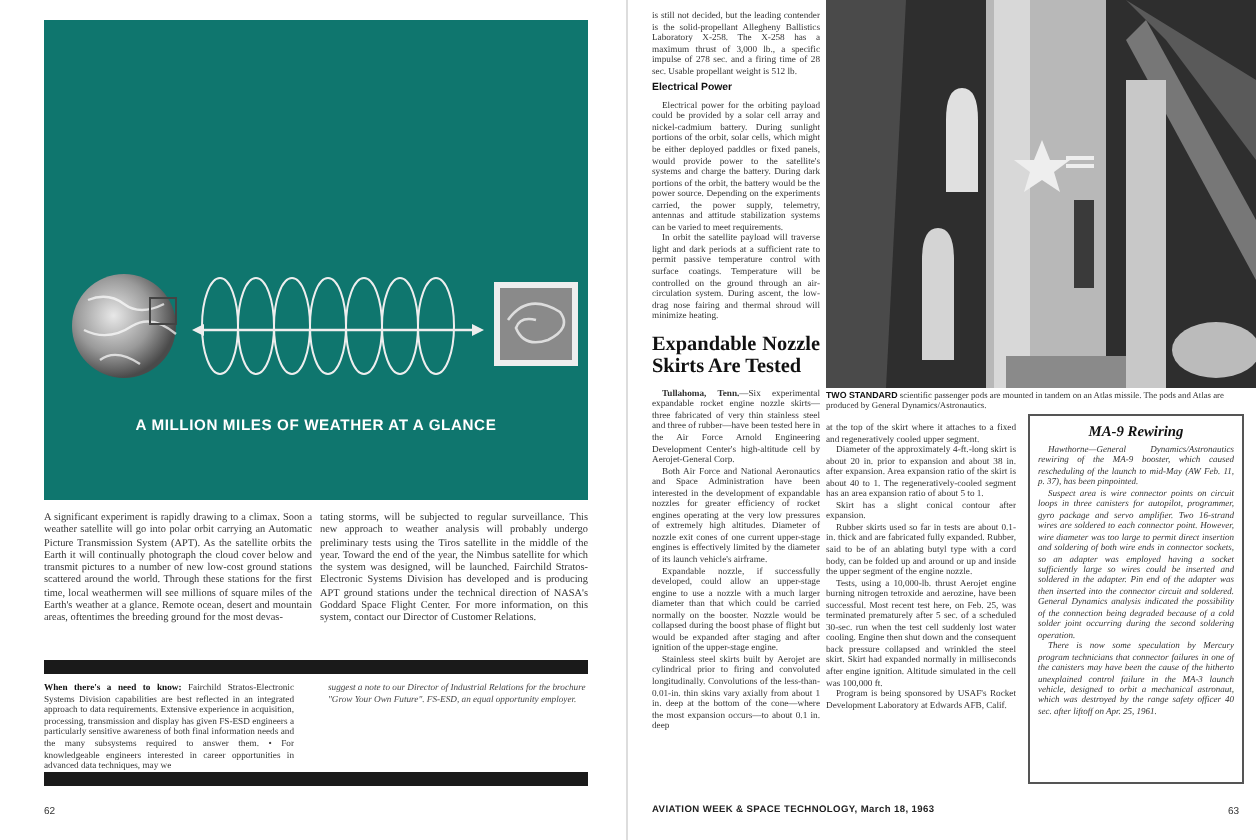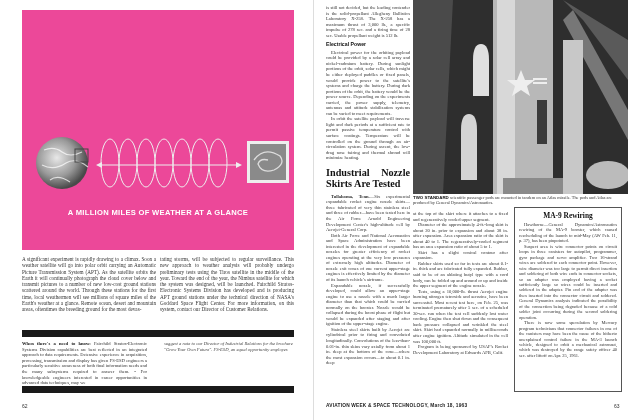--- a/index.html
+++ b/index.html
@@ -1,21 +1,21 @@
 <!DOCTYPE html>
 <html><head>
 <meta charset="utf-8">
 <style>
   * { box-sizing: border-box; margin: 0; padding: 0; }
   body { width: 628px; height: 420px; background: #fff; position: relative; overflow: hidden; font-family: "Liberation Serif", serif; color: #222; }
   .page-left { position: absolute; left: 0; top: 0; width: 314px; height: 420px; }
   .page-right { position: absolute; left: 314px; top: 0; width: 314px; height: 420px; }
   .gutter { position: absolute; left: 313px; top: 0; width: 1px; height: 420px; background: #ddd; }
 
-  .ad-image { position: absolute; left: 22px; top: 10px; width: 272px; height: 240px; background: #ec4899; overflow: hidden; }
+  .ad-image { position: absolute; left: 22px; top: 10px; width: 272px; height: 240px; background: #0f766e; overflow: hidden; }
   .ad-image svg { position: absolute; left: 0; top: 0; }
   .ad-headline { position: absolute; left: 0; width: 100%; top: 198px; text-align: center; color: #fff; font-family: "Liberation Sans", sans-serif; font-weight: bold; font-size: 7.6px; letter-spacing: 0.3px; }
 
   .ad-body { position: absolute; top: 256px; font-size: 5.2px; line-height: 6.3px; color: #333; text-align: justify; }
   .ad-col1 { left: 22px; width: 134px; }
   .ad-col2 { left: 160px; width: 134px; }
 
   .ad-bar { position: absolute; left: 22px; width: 272px; height: 7px; background: #1a1a1a; }
   .ad-bar-top { top: 330px; }
   .ad-bar-bottom { top: 386px; }
@@ -35,21 +35,21 @@
   .col-a { left: 12px; top: 5px; width: 84px; }
   .subhead { font-family: "Liberation Sans", sans-serif; font-weight: bold; font-size: 5.2px; margin: 4px 0 2px; color: #111; text-indent: 0 !important; }
   .big-headline { font-family: "Liberation Serif", serif; font-weight: bold; font-size: 10.2px; line-height: 11.5px; color: #111; margin: 6px 0 4px; text-indent: 0 !important; }
   .dateline { font-weight: bold; }
 
   .photo { position: absolute; left: 99px; top: 0; width: 215px; height: 194px; background: #3a3a3a; overflow: hidden; }
   .caption { position: absolute; left: 99px; top: 195px; width: 210px; font-size: 4.4px; line-height: 5.4px; color: #333; }
   .caption b { font-family: "Liberation Sans", sans-serif; font-weight: bold; color: #111; }
 
   .col-b { left: 99px; top: 211px; width: 95px; }
-  .sidebar-box { position: absolute; left: 200px; top: 207px; width: 108px; height: 185px; border: 1px solid #555; padding: 3px 4px; }
+  .sidebar-box { position: absolute; left: 200px; top: 207px; width: 108px; height: 185px; border: 1px solid #555; padding: 3px 4px; font-style: italic; }
   .sidebar-title { font-family: "Liberation Serif", serif; font-weight: bold; font-size: 7.4px; text-align: center; color: #111; margin-bottom: 2px; }
   .sidebar-body { font-size: 4.5px; line-height: 5.45px; color: #333; text-align: justify; }
   .sidebar-body p { text-indent: 5px; }
 
   .footer-line { position: absolute; left: 12px; top: 403px; font-family: "Liberation Sans", sans-serif; font-size: 4.8px; letter-spacing: 0.2px; color: #222; font-weight: bold; }
 </style>
 </head>
 <body>
 
 <div class="page-left">
@@ -99,21 +99,21 @@
 </div>
 
 <div class="gutter"></div>
 
 <div class="page-right">
   <div class="col col-a">
     <p style="text-indent:0">is still not decided, but the leading contender is the solid-propellant Allegheny Ballistics Laboratory X-258. The X-258 has a maximum thrust of 3,000 lb., a specific impulse of 278 sec. and a firing time of 28 sec. Usable propellant weight is 512 lb.</p>
     <div class="subhead">Electrical Power</div>
     <p>Electrical power for the orbiting payload could be provided by a solar cell array and nickel-cadmium battery. During sunlight portions of the orbit, solar cells, which might be either deployed paddles or fixed panels, would provide power to the satellite's systems and charge the battery. During dark portions of the orbit, the battery would be the power source. Depending on the experiments carried, the power supply, telemetry, antennas and attitude stabilization systems can be varied to meet requirements.</p>
     <p>In orbit the satellite payload will traverse light and dark periods at a sufficient rate to permit passive temperature control with surface coatings. Temperature will be controlled on the ground through an air-circulation system. During ascent, the low-drag nose fairing and thermal shroud will minimize heating.</p>
-    <div class="big-headline">Industrial Nozzle Skirts Are Tested</div>
+    <div class="big-headline">Expandable Nozzle Skirts Are Tested</div>
     <p><span class="dateline">Tullahoma, Tenn.</span><span>—Six experimental expandable rocket engine nozzle skirts—three fabricated of very thin stainless steel and three of rubber—have been tested here in the Air Force Arnold Engineering Development Center's high-altitude cell by Aerojet-General Corp.</span></p>
     <p>Both Air Force and National Aeronautics and Space Administration have been interested in the development of expandable nozzles for greater efficiency of rocket engines operating at the very low pressures of extremely high altitudes. Diameter of nozzle exit cones of one current upper-stage engines is effectively limited by the diameter of its launch vehicle's airframe.</p>
     <p>Expandable nozzle, if successfully developed, could allow an upper-stage engine to use a nozzle with a much larger diameter than that which could be carried normally on the booster. Nozzle would be collapsed during the boost phase of flight but would be expanded after staging and after ignition of the upper-stage engine.</p>
     <p>Stainless steel skirts built by Aerojet are cylindrical prior to firing and convoluted longitudinally. Convolutions of the less-than-0.01-in. thin skins vary axially from about 1 in. deep at the bottom of the cone—where the most expansion occurs—to about 0.1 in. deep</p>
   </div>
 
   <div class="photo">
     <svg width="215" height="194" viewBox="0 0 215 194">
       <rect x="0" y="0" width="215" height="194" fill="#2e2e2e"></rect>
       <path d="M0 0 L40 0 L30 194 L0 194 Z" fill="#4a4a4a"></path>

